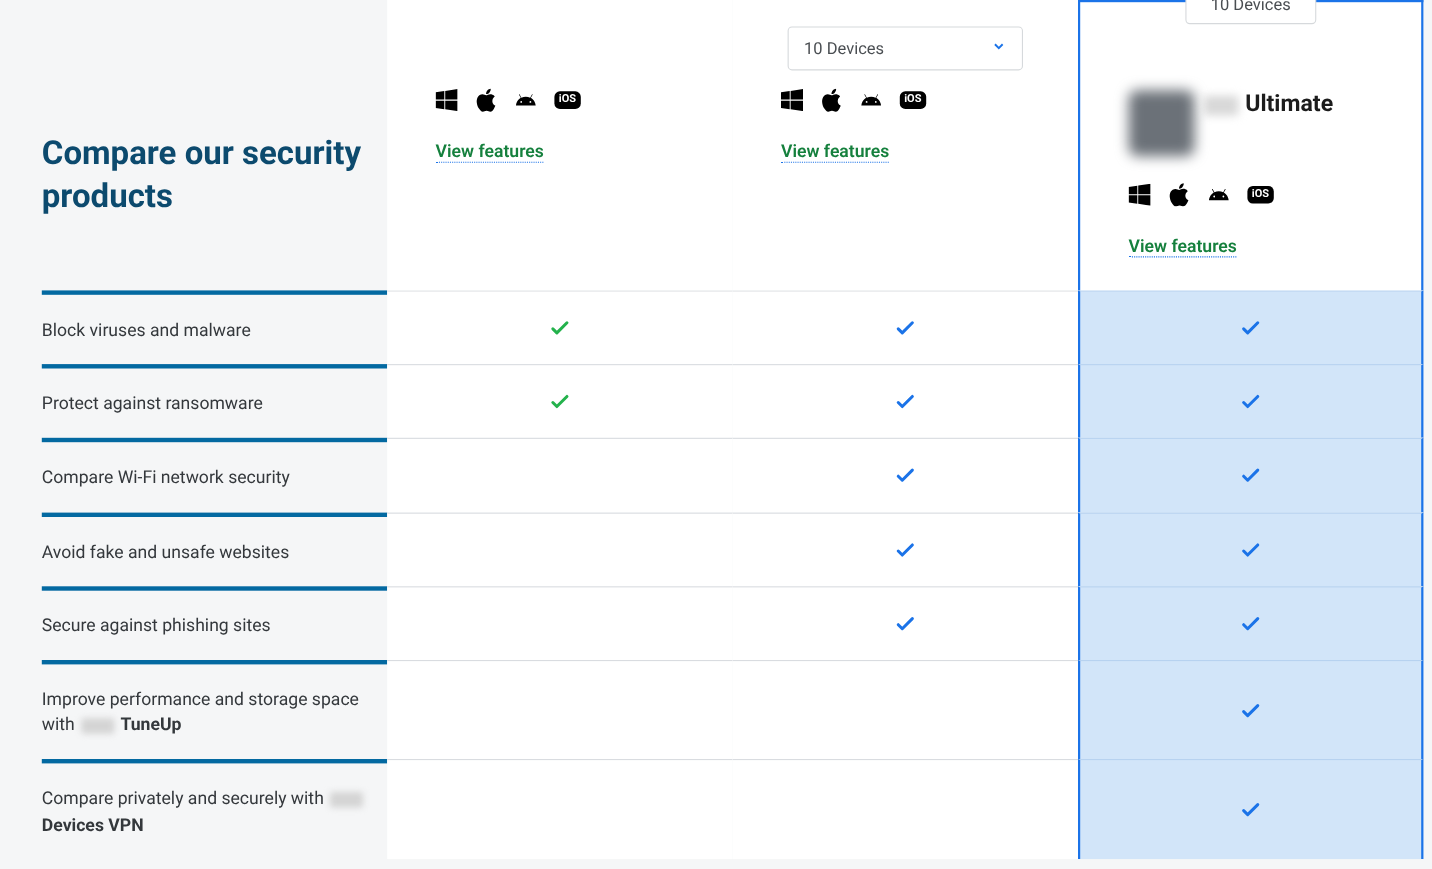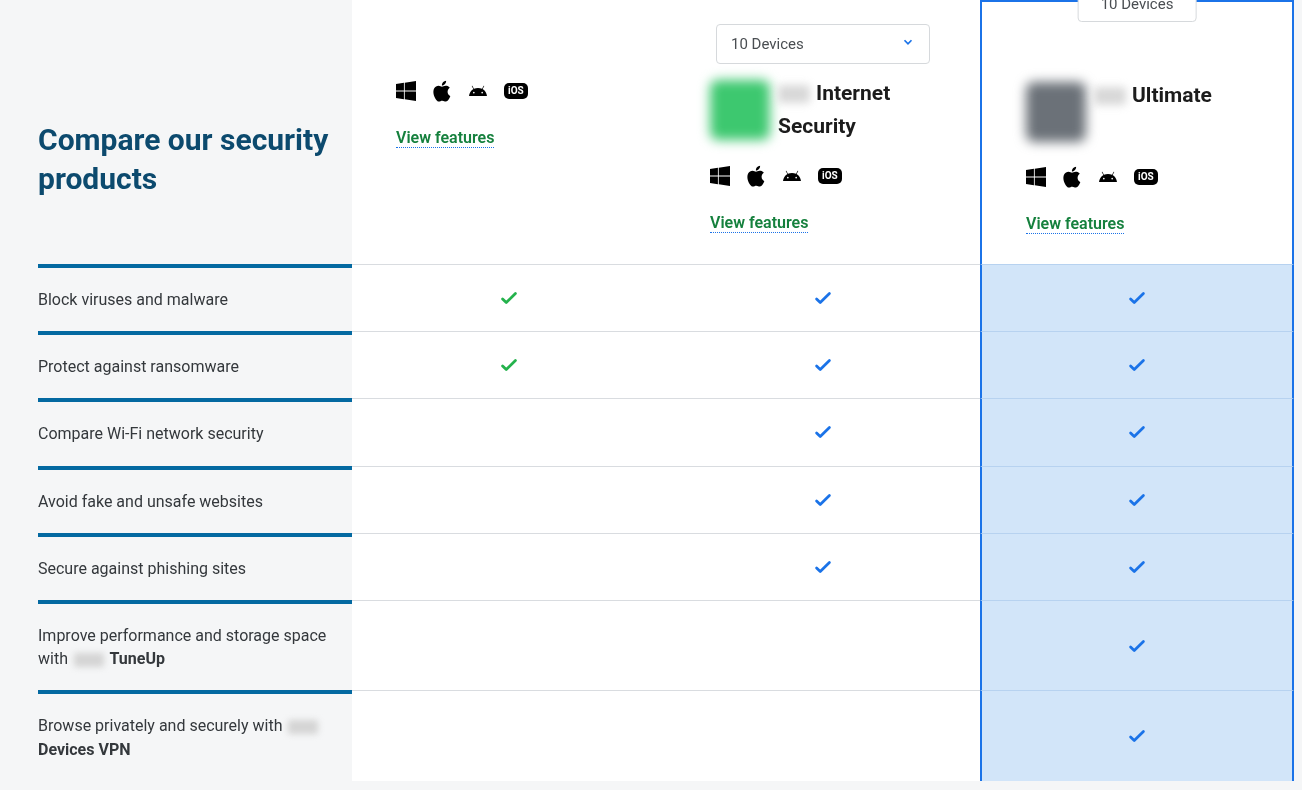--- a/index.html
+++ b/index.html
@@ -215,28 +215,20 @@
       </div>
 
       
       <div class="product-header">
         <div class="devices-dropdown">
           <span>10 Devices</span>
           <span class="chev"><svg width="14" height="14" viewBox="0 0 24 24" fill="none" stroke="#1b73e8" stroke-width="3">
                 <path d="M6 9l6 6 6-6"></path>
               </svg></span>
         </div>
-        <div class="product-logo-row">
-          <div class="product-logo green"></div>
-          <div class="product-name">
-            <span class="blur-text"></span>
-            <span>Internet</span>
-            <span>Security</span>
-          </div>
-        </div>
         <div class="platform-icons">
           <span>
               <svg width="20" height="20" viewBox="0 0 24 24" fill="#000">
                 <path d="M0 3.5L9.5 2.1v9.3H0V3.5zM10.5 2L24 0v11.4H10.5V2zM0 12.6h9.5v9.3L0 20.5V12.6zM10.5 12.6H24V24l-13.5-2V12.6z"></path>
               </svg>
             </span>
           <span>
               <svg width="20" height="22" viewBox="0 0 24 24" fill="#000">
                 <path d="M18.7 12.9c0-3.2 2.6-4.7 2.7-4.8-1.5-2.2-3.8-2.5-4.6-2.5-2-.2-3.8 1.2-4.8 1.2-1 0-2.5-1.1-4.1-1.1-2.1 0-4.1 1.2-5.2 3.1-2.2 3.9-.6 9.6 1.6 12.7 1.1 1.5 2.3 3.2 4 3.2 1.6-.1 2.2-1 4.1-1 1.9 0 2.5 1 4.1 1 1.7 0 2.8-1.6 3.8-3.1 1.2-1.8 1.7-3.5 1.7-3.6-.1 0-3.3-1.3-3.3-5.1zM15.6 3.6c.9-1.1 1.5-2.5 1.3-4-1.3.1-2.8.9-3.7 1.9-.8 1-1.5 2.5-1.3 3.9 1.4.1 2.8-.7 3.7-1.8z"></path>
               </svg>
@@ -367,21 +359,21 @@
           </span>
         </div><div class="feature-label">
           <span class="inner"><span>Improve performance and storage space with </span><span class="blur-inline"></span><span class="bold"> TuneUp</span></span>
         </div><div class="feature-cell"></div><div class="feature-cell"></div><div class="feature-cell highlight">
           <span class="checkmark check-blue">
             <svg width="22" height="22" viewBox="0 0 24 24" fill="none" stroke="currentColor" stroke-width="3" stroke-linecap="round" stroke-linejoin="round">
               <path d="M5 13l4 4L19 7"></path>
             </svg>
           </span>
         </div><div class="feature-label">
-          <span class="inner"><span>Browse privately and securely with </span><span class="blur-inline"></span><span class="bold"> Devices VPN</span></span>
+          <span class="inner"><span>Compare privately and securely with </span><span class="blur-inline"></span><span class="bold"> Devices VPN</span></span>
         </div><div class="feature-cell"></div><div class="feature-cell"></div><div class="feature-cell highlight">
           <span class="checkmark check-blue">
             <svg width="22" height="22" viewBox="0 0 24 24" fill="none" stroke="currentColor" stroke-width="3" stroke-linecap="round" stroke-linejoin="round">
               <path d="M5 13l4 4L19 7"></path>
             </svg>
           </span>
         </div></div>
 
   </div>
 </div>

